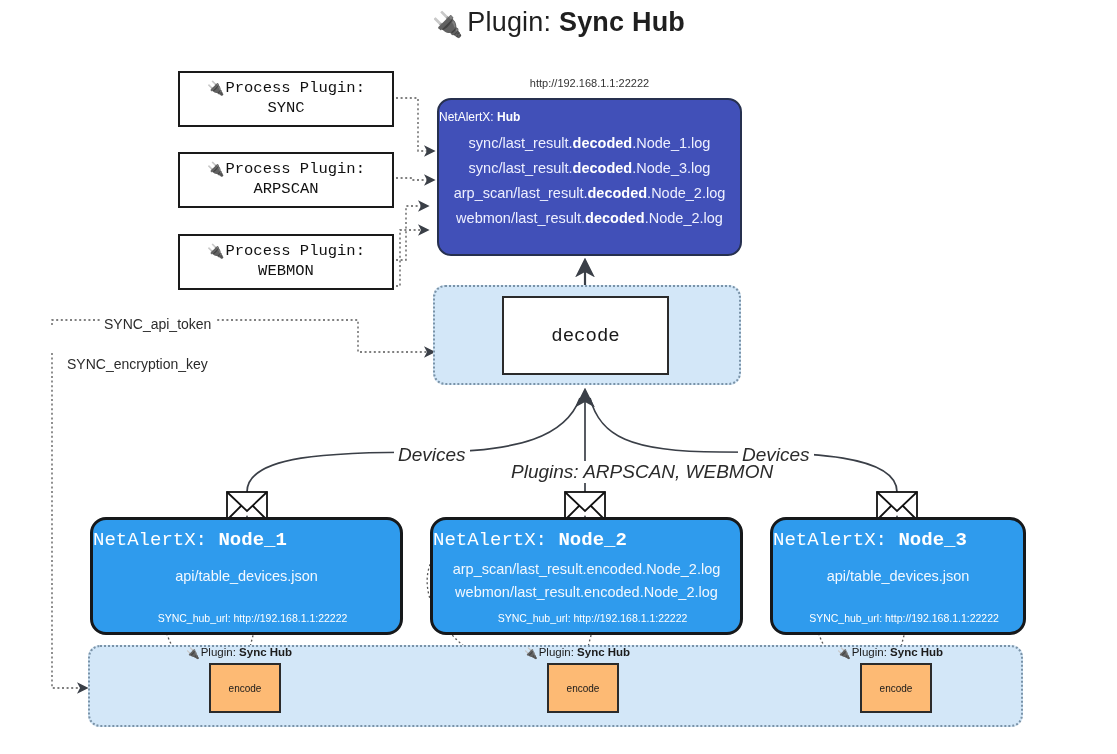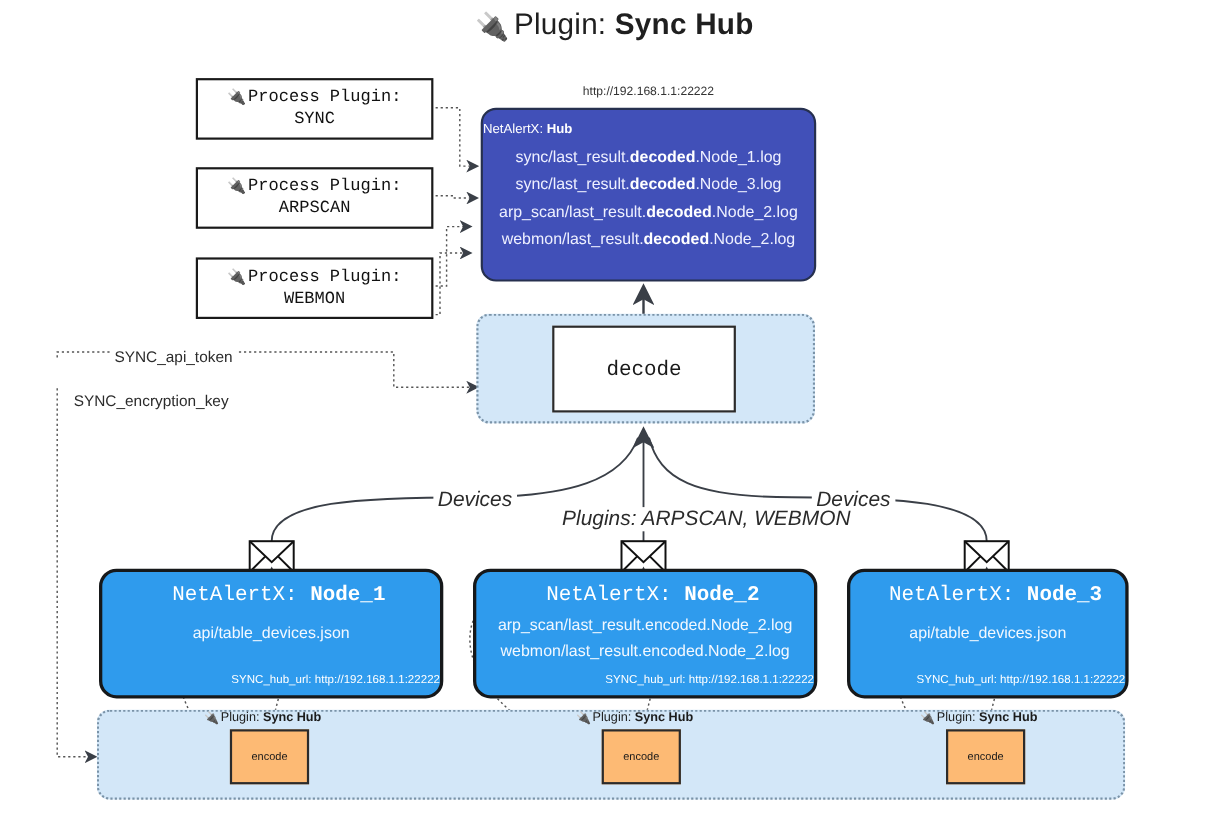--- a/index.html
+++ b/index.html
@@ -47,26 +47,26 @@
 
   
   .klab{font-size:14px;color:#2b2b2b;background:#fff;padding:0 4px;white-space:nowrap;}
 
   
   .elab{font-size:19px;color:#2b2b2b;background:#fff;padding:0 4px;white-space:nowrap;font-style:italic;}
 
   
   .node{border:3px solid #16181a;border-radius:16px;background:#2f9bed;
         box-sizing:border-box;}
-  .node .nh{text-align:center;color:#fff;font-size:19px;margin-top:9px;
-            font-family:"Liberation Mono","DejaVu Sans Mono",monospace;padding-left:14px;}
+  .node .nh{color:#fff;font-size:19px;margin-top:9px;
+            font-family:"Liberation Mono","DejaVu Sans Mono",monospace;}
   .node .nh b{font-weight:bold;}
   .node .nl{text-align:center;color:#f2f8ff;font-size:14.5px;line-height:1.62;
             white-space:nowrap;}
-  .node .nurl{text-align:right;color:#ffffff;font-size:10.5px;white-space:nowrap;
+  .node .nurl{text-align:center;color:#ffffff;font-size:10.5px;white-space:nowrap;
               position:absolute;left:12px;right:0;bottom:8px;}
 
   
   #encband{left:88px;top:645px;width:935px;height:82px;background:#d3e7f8;
            border:2px dotted #7a93a8;border-radius:12px;box-sizing:border-box;}
   .encbox{width:72px;height:50px;background:#fdba74;border:2px solid #2b2b2b;
           box-sizing:border-box;display:flex;align-items:center;justify-content:center;
           font-family:Liberation Sans, sans-serif;font-size:10px;color:#1a1a1a;}
   .enclab{font-size:11.5px;color:#1b1b1b;white-space:nowrap;}
   .enclab b{font-weight:bold;}

